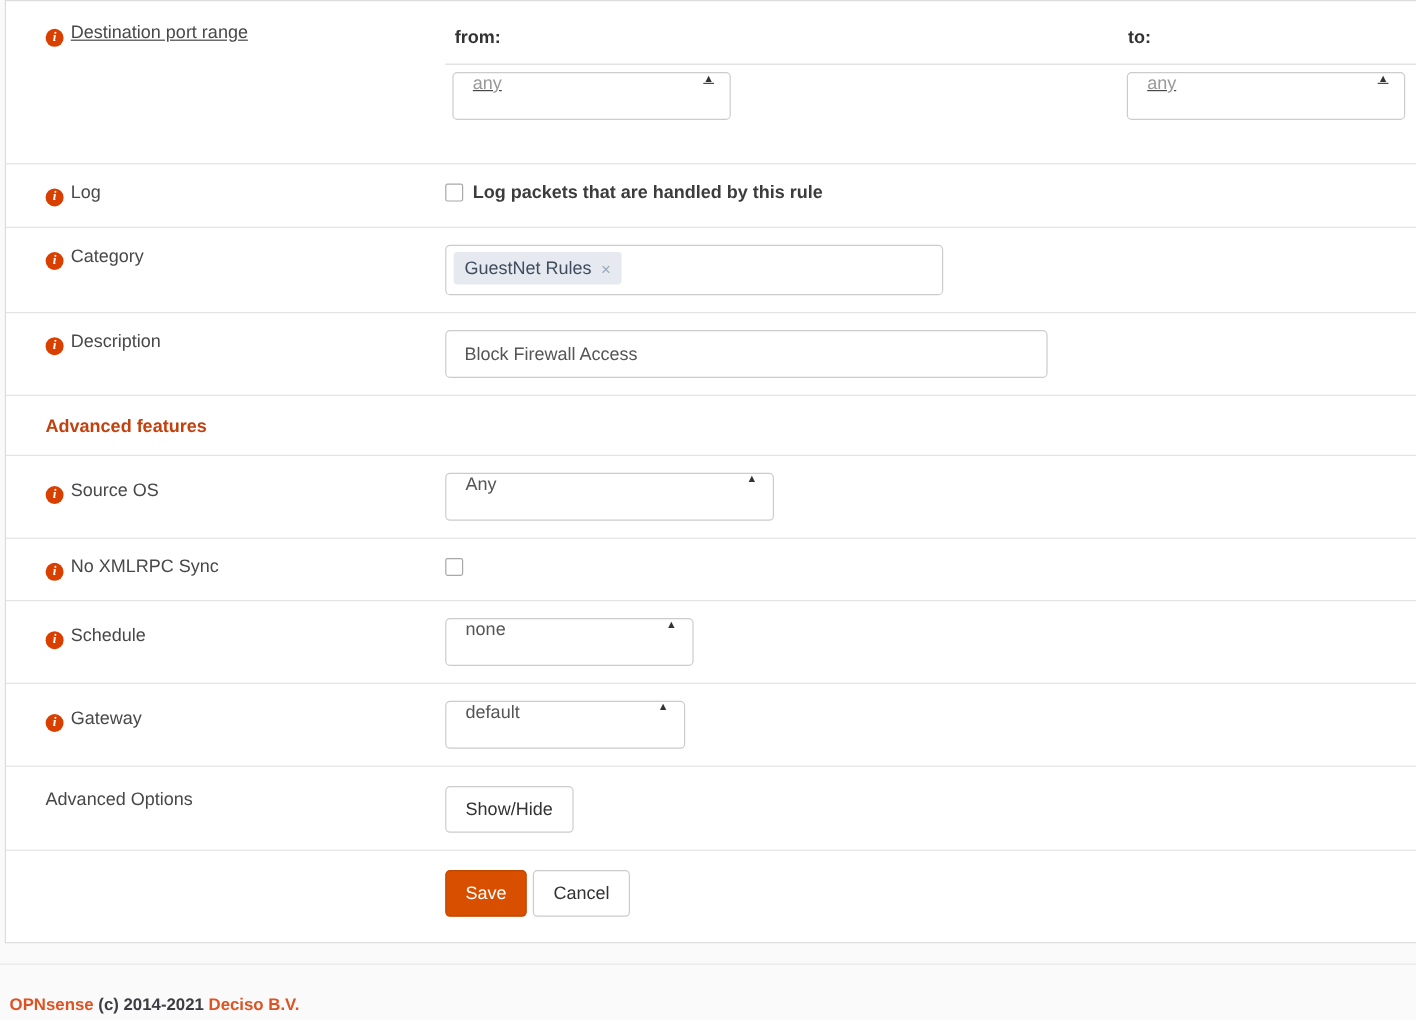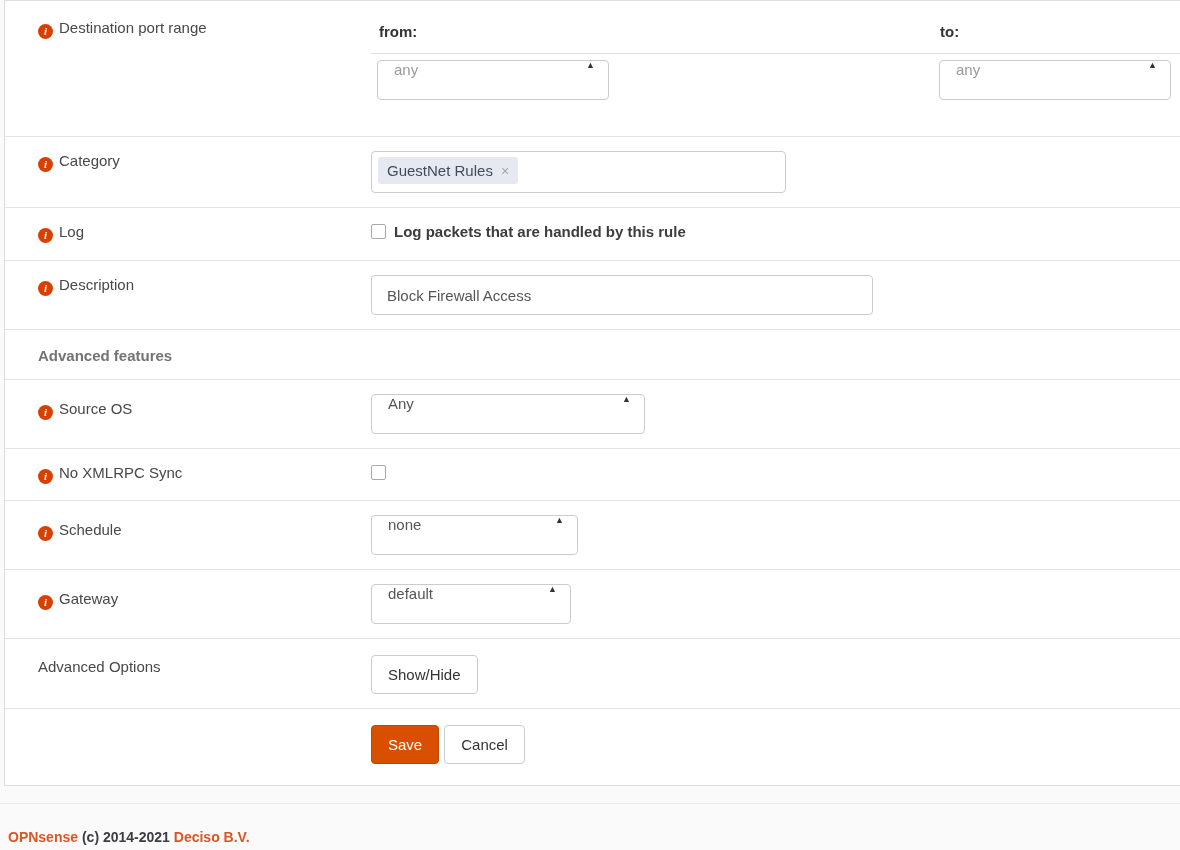--- a/index.html
+++ b/index.html
@@ -9,21 +9,21 @@
     font-family: "Liberation Sans", "DejaVu Sans", sans-serif;
     color: #484848;
   }
   .panel {
     margin-left: 4px;
     background: #fff;
     border: 1px solid #ddd;
     border-right: none;
   }
   .row { display: flex; border-top: 1px solid #e3e3e3; align-items: stretch; }
-  .row:first-child { border-top: none; }
+  .row:first-child { border-top: none; text-decoration: underline; }
   .label-cell {
     width: 356px; flex: none;
     padding: 15px 8px 10px 33px;
     font-size: 15px; color: #484848;
     display: block;
   }
   .row-select .label-cell { padding-top: 20px; }
   .field-cell { flex: 1; padding: 14px 10px; }
   .info-icon {
     display: inline-flex; align-items: center; justify-content: center;
@@ -73,21 +73,21 @@
   .tag-x { margin-left: 8px; color: #9aa7b8; font-size: 14px; cursor: pointer; }
   
   .txt {
     width: 502px; height: 40px;
     border: 1px solid #ccc; border-radius: 4px;
     padding: 0 15px; font-size: 15px; color: #555;
     font-family: "Liberation Sans", sans-serif;
     background: #fff;
   }
   
-  .heading-cell { padding: 17px 8px 15px 33px; font-size: 15px; font-weight: bold; color: #737373; }
+  .heading-cell { padding: 17px 8px 15px 33px; font-size: 15px; font-weight: bold; color: #c2410c; }
   
   .btn {
     display: inline-flex; align-items: center; justify-content: center;
     height: 39px; padding: 0 16px;
     border: 1px solid #ccc; border-radius: 4px;
     background: #fff; color: #333;
     font-size: 15px; font-family: "Liberation Sans", sans-serif;
     cursor: pointer;
   }
   .btn-primary { background: #d94f00; border-color: #c04600; color: #fff; }
@@ -121,39 +121,39 @@
         <div class="sel placeholder" style="width:232px; margin-left:330px;">
           <span>any</span>
           <span class="caret">▲</span>
         </div>
       </div>
     </div>
   </div>
 
   <div class="row">
     <div class="label-cell">
+      <span class="info-icon">i</span><span>Log</span>
+    </div>
+    <div class="field-cell cb-row-field" style="padding-top:15px;">
+      <input type="checkbox" class="cb" style="">
+      <span class="cb-label">Log packets that are handled by this rule</span>
+    </div>
+  </div>
+
+  <div class="row">
+    <div class="label-cell">
       <span class="info-icon">i</span><span>Category</span>
     </div>
     <div class="field-cell">
       <div class="tagbox">
         <span class="tag">
           <span>GuestNet Rules</span>
           <span class="tag-x">×</span>
         </span>
       </div>
-    </div>
-  </div>
-
-  <div class="row">
-    <div class="label-cell">
-      <span class="info-icon">i</span><span>Log</span>
-    </div>
-    <div class="field-cell cb-row-field" style="padding-top:15px;">
-      <input type="checkbox" class="cb" style="">
-      <span class="cb-label">Log packets that are handled by this rule</span>
     </div>
   </div>
 
   <div class="row">
     <div class="label-cell">
       <span class="info-icon">i</span><span>Description</span>
     </div>
     <div class="field-cell">
       <input type="text" class="txt" value="Block Firewall Access" style="">
     </div>

